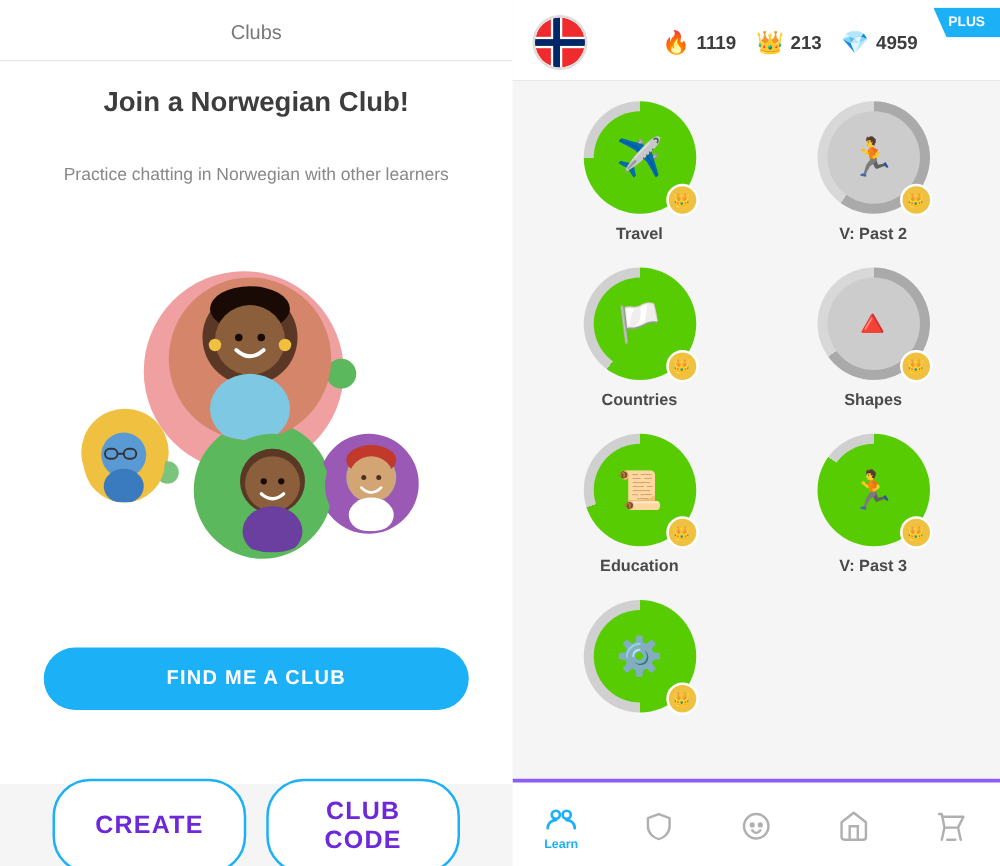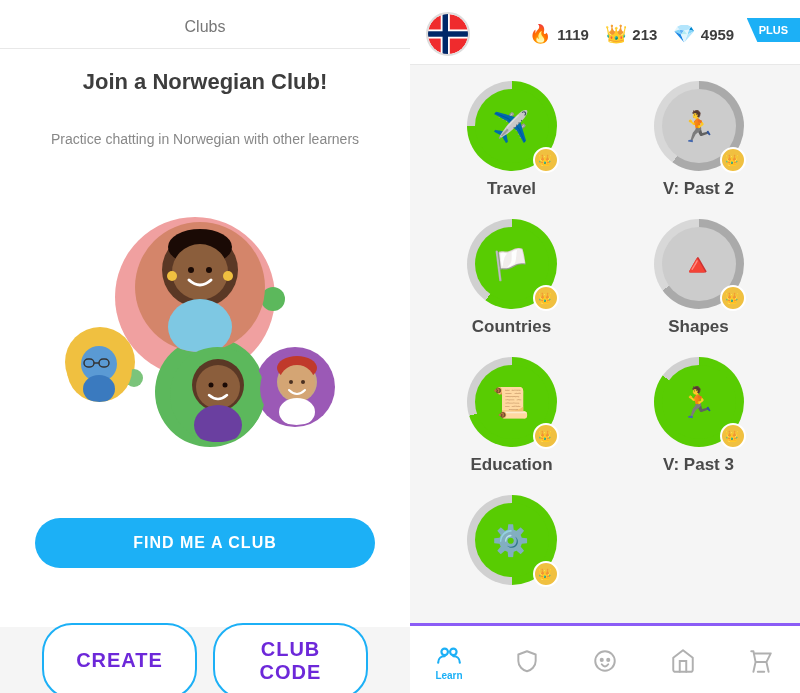--- a/index.html
+++ b/index.html
@@ -329,21 +329,21 @@
       display: flex;
       align-items: center;
       justify-content: center;
       font-size: 11px;
       font-weight: 800;
       color: #8b6914;
       border: 2px solid #fff;
     }
 
     .skill-label {
-      font-size: 17px;
+      font-size: 13px;
       font-weight: 600;
       color: #4a4a4a;
       text-align: left;
     }
 
     
     .skill-ring {
       width: 90px;
       height: 90px;
       border-radius: 50%;
@@ -557,21 +557,21 @@
       <div class="stat-item">
         <span class="stat-icon crown-icon">👑</span>
         <span>213</span>
       </div>
       <div class="stat-item">
         <span class="stat-icon gem-icon">💎</span>
         <span>4959</span>
       </div>
     </div>
 
-    <div style="position:absolute;top:18px;right:0;background:#1cb0f6;color:#fff;font-size:11px;font-weight:800;padding:6px 12px;clip-path:polygon(0 0,100% 0,100% 100%,20% 100%)">
+    <div style="position:absolute;top:6px;right:0;background:#1cb0f6;color:#fff;font-size:11px;font-weight:800;padding:6px 12px;clip-path:polygon(0 0,100% 0,100% 100%,20% 100%)">
       <span>PLUS</span>
     </div>
   </div>
 
   <div class="skills-content">
     <div class="skills-grid">
 
       <div class="skill-item">
         <div class="skill-circle-container">
           <div class="skill-ring" style="background: conic-gradient(#58cc02 75%, #d0d0d0 75%);">

